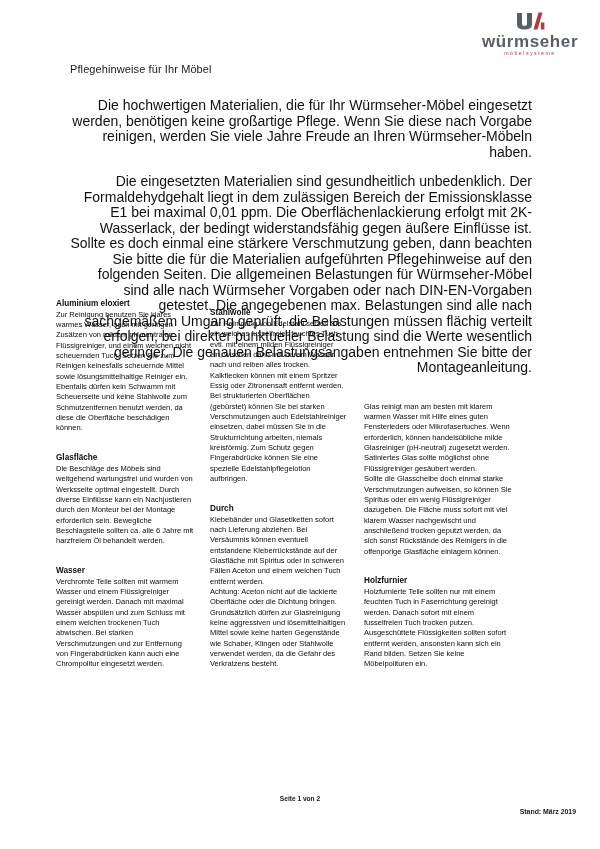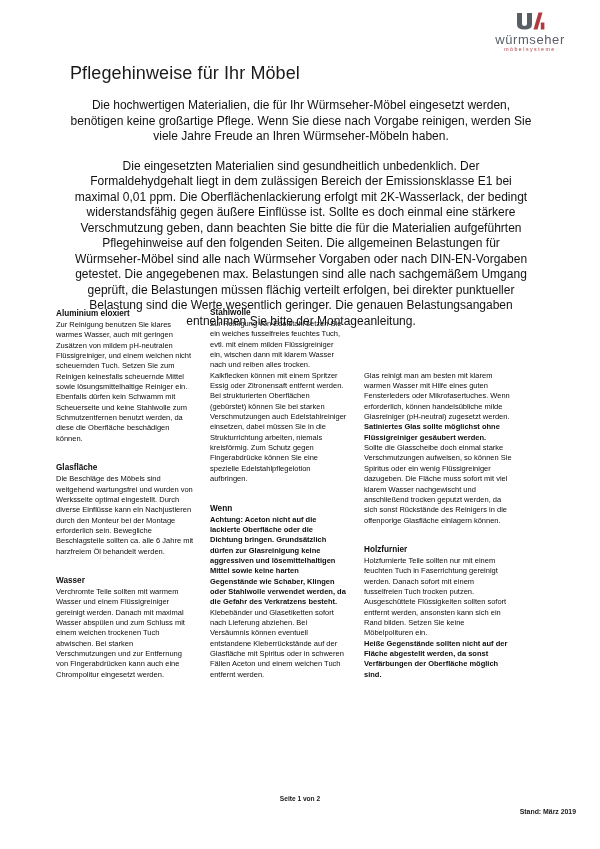--- a/index.html
+++ b/index.html
@@ -30,54 +30,54 @@
     line-height: 1;
   }
   .logo-mark {
     display: block;
     margin: 0 auto 3px auto;
     width: 30px;
     height: 18px;
   }
   .logo-word {
     display: block;
-    font-size: 13px;
+    font-size: 17px;
     letter-spacing: 0.6px;
     color: #5a5f66;
-    font-weight: normal;
+    font-weight: bold;
   }
   .logo-sub {
     display: block;
     font-size: 5.2px;
     letter-spacing: 1.5px;
     color: #b23a3f;
     margin-top: 1px;
   }
 
   
   .doc-title {
     position: absolute;
     left: 70px;
     top: 63px;
-    font-size: 18px;
+    font-size: 11px;
     font-weight: normal;
     color: #1a1a1a;
     letter-spacing: 0.1px;
   }
 
   
   .intro {
     position: absolute;
     left: 70px;
     top: 98px;
     width: 462px;
-    font-size: 12px;
+    font-size: 14px;
     line-height: 15.5px;
     color: #111111;
-    text-align: center;
+    text-align: right;
   }
   .intro p {
     margin: 0 0 14px 0;
   }
 
   
   .columns {
     position: absolute;
     left: 56px;
     top: 296px;
@@ -99,21 +99,21 @@
 
   .sec-title {
     font-weight: bold;
     font-size: 8.2px;
     line-height: 11.5px;
     margin: 0 0 0.5px 0;
   }
   .sec-body {
     margin: 0;
   }
-  .sec-body b { font-weight: bold; margin-top: 32px; }
+  .sec-body b { font-weight: normal; margin-top: 32px; }
   .gap-block { height: 18px; }
   .gap-small { height: 11px; }
 
   
   .footer-page {
     position: absolute;
     left: 0;
     top: 795px;
     width: 600px;
     text-align: center;
@@ -172,36 +172,35 @@
     </div>
 
     <div class="col col-2">
       <div class="gap-small"></div>
       <div>
         <div class="sec-title">Stahlwolle</div>
         <div class="sec-body">Zur Reinigung von Edelstahl setzen Sie ein weiches fusselfreies feuchtes Tuch, evtl. mit einem milden Flüssigreiniger ein, wischen dann mit klarem Wasser nach und reiben alles trocken. Kalkflecken können mit einem Spritzer Essig oder Zitronensaft entfernt werden. Bei strukturierten Oberflächen (gebürstet) können Sie bei starken Verschmutzungen auch Edelstahlreiniger einsetzen, dabei müssen Sie in die Strukturrichtung arbeiten, niemals kreisförmig. Zum Schutz gegen Fingerabdrücke können Sie eine spezielle Edelstahlpflegelotion aufbringen.</div>
       </div>
       <div class="gap-block"></div>
       <div>
-        <div class="sec-title">Wenn</div>
+        <div class="sec-title">Durch</div>
+        <div class="sec-body">Klebebänder und Glasetiketten sofort nach Lieferung abziehen. Bei Versäumnis können eventuell entstandene Kleberrückstände auf der Glasfläche mit Spiritus oder in schweren Fällen Aceton und einem weichen Tuch entfernt werden.</div>
         <div class="sec-body"><b>Achtung: Aceton nicht auf die lackierte Oberfläche oder die Dichtung bringen. Grundsätzlich dürfen zur Glasreinigung keine aggressiven und lösemittelhaltigen Mittel sowie keine harten Gegenstände wie Schaber, Klingen oder Stahlwolle verwendet werden, da die Gefahr des Verkratzens besteht.</b></div>
-        <div class="sec-body">Klebebänder und Glasetiketten sofort nach Lieferung abziehen. Bei Versäumnis können eventuell entstandene Kleberrückstände auf der Glasfläche mit Spiritus oder in schweren Fällen Aceton und einem weichen Tuch entfernt werden.</div>
       </div>
     </div>
 
     <div class="col col-3">
       <div>
         <div class="sec-body"><span>Glas reinigt man am besten mit klarem warmen Wasser mit Hilfe eines guten Fensterleders oder Mikrofasertuches. Wenn erforderlich, können handelsübliche milde Glasreiniger (pH-neutral) zugesetzt werden. </span><b>Satiniertes Glas sollte möglichst ohne Flüssigreiniger gesäubert werden.</b></div>
         <div class="sec-body">Sollte die Glasscheibe doch einmal starke Verschmutzungen aufweisen, so können Sie Spiritus oder ein wenig Flüssigreiniger dazugeben. Die Fläche muss sofort mit viel klarem Wasser nachgewischt und anschließend trocken geputzt werden, da sich sonst Rückstände des Reinigers in die offenporige Glasfläche einlagern können.</div>
       </div>
       <div class="gap-block"></div>
       <div>
         <div class="sec-title">Holzfurnier</div>
         <div class="sec-body">Holzfurnierte Teile sollten nur mit einem feuchten Tuch in Faserrichtung gereinigt werden. Danach sofort mit einem fusselfreien Tuch trocken putzen. Ausgeschüttete Flüssigkeiten sollten sofort entfernt werden, ansonsten kann sich ein Rand bilden. Setzen Sie keine Möbelpolituren ein.</div>
-        <div class="sec-body"><b>Heiße Gegenstände sollten nicht auf der Fläche abgestellt werden, da sonst Verfärbungen der Oberfläche möglich sind.</b></div>
       </div>
     </div>
 
   </div>
 
   <div class="footer-page">Seite 1 von 2</div>
   <div class="footer-stand">Stand: März 2019</div>
 
 </div>
 

